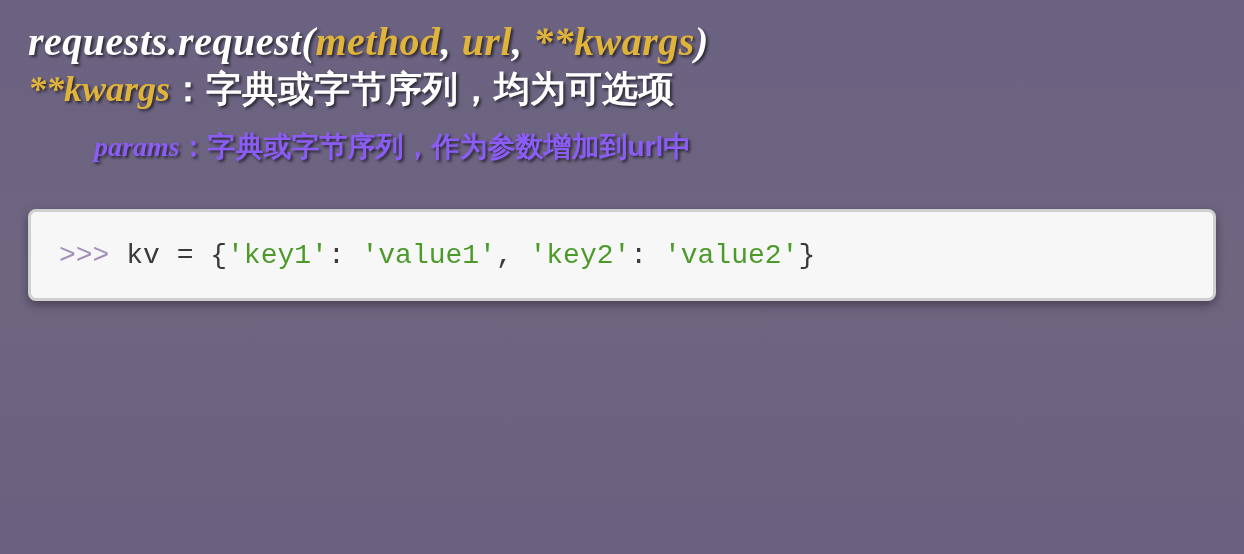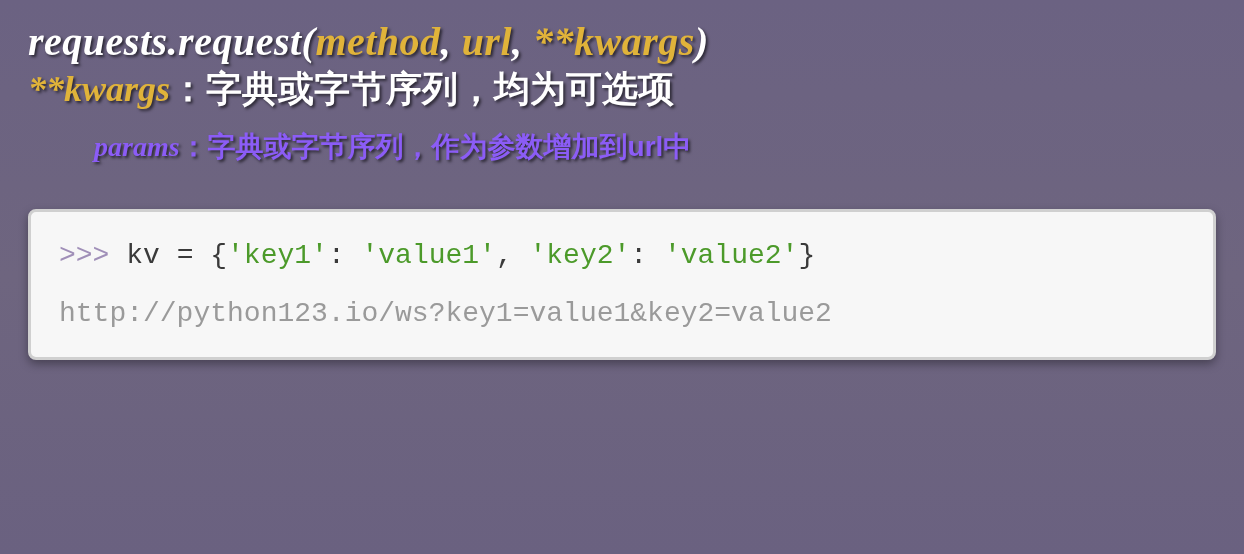--- a/index.html
+++ b/index.html
@@ -67,14 +67,13 @@
 <div class="line2">
   <span class="kw">**kwargs</span><span class="cn">：</span><span class="cn">字典或字节序列，均为可选项</span>
 </div>
 
 <div class="line3">
   <span class="pn">params</span><span class="cn">：</span><span class="cn">字典或字节序列，作为参数增加到url中</span>
 </div>
 
 <div class="codebox">
   <div class="row"><span class="pr">&gt;&gt;&gt; </span><span class="tx">kv = {</span><span class="st">'key1'</span><span class="tx">: </span><span class="st">'value1'</span><span class="tx">, </span><span class="st">'key2'</span><span class="tx">: </span><span class="st">'value2'</span><span class="tx">}</span></div>
-  <div class="row"><span class="out">http://python123.io/ws?key1=value1&amp;key2=value2</span></div>
 </div>
 
 </body></html>

